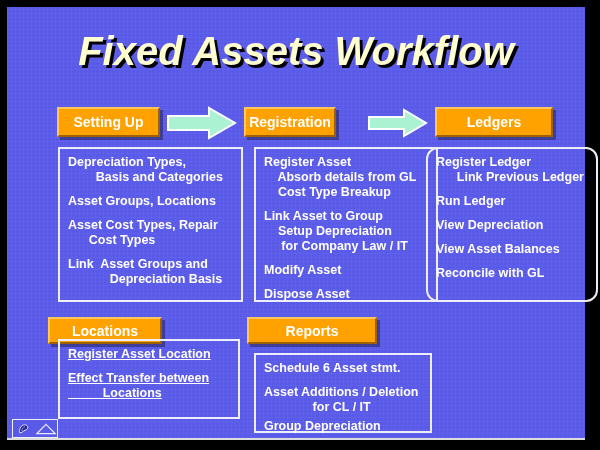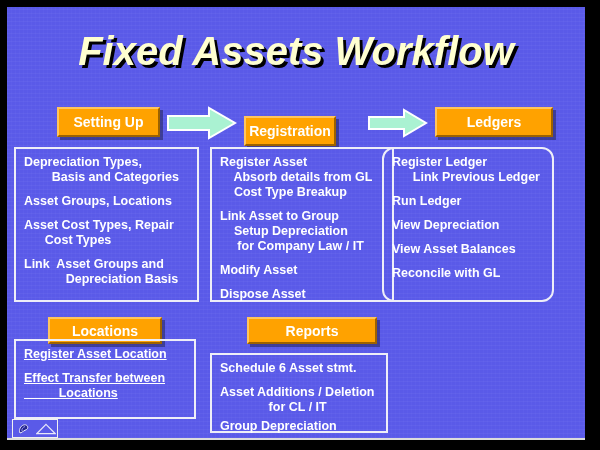--- a/index.html
+++ b/index.html
@@ -29,35 +29,35 @@
     border-bottom:2px solid #9c6200;border-right:2px solid #9c6200;
     box-shadow:3px 3px 0 rgba(25,25,55,0.45);
     color:#fff;font-weight:bold;font-size:14px;
     display:flex;align-items:center;justify-content:center;
     cursor:pointer;
   }
   .arrow{position:absolute;}
   .box{
     position:absolute;border:2px solid #eeeef8;box-sizing:border-box;
     padding:6px 10px 0 8px;color:#fff;font-weight:bold;
-    font-size:12.5px;line-height:15px;
+    font-size:12.5px;line-height:15px;margin-left:44px;
   }
   .box .para{margin-bottom:9px;}
   .box .line{white-space:pre;}
   .show-toolbar{
     position:absolute;left:5px;top:412px;width:46px;height:19px;
     border:1px solid #f0f0f0;background:#5a5ae8;
     display:flex;align-items:center;justify-content:space-around;
     box-sizing:border-box;
   }
   .tool{width:20px;height:15px;display:flex;align-items:center;justify-content:center;cursor:pointer;}
   
   #btn-setting-up{left:50px;top:100px;width:103px;}
   #arrow-1{left:160px;top:99px;}
-  #btn-registration{left:237px;top:109px;width:92px;}
+  #btn-registration{left:237px;top:100px;width:92px;}
   #arrow-2{left:361px;top:101px;}
   #btn-ledgers{left:428px;top:100px;width:118px;}
   #box-setting-up{left:7px;top:140px;width:185px;height:155px;}
   #box-registration{left:203px;top:140px;width:184px;height:155px;}
   #box-ledgers{left:375px;top:140px;width:172px;height:155px;border-radius:12px;}
   #btn-locations{left:41px;top:310px;width:114px;height:27px;}
   #btn-reports{left:240px;top:310px;width:130px;height:27px;}
   #box-locations{left:7px;top:332px;width:182px;height:80px;text-decoration:underline;}
   #box-reports{left:203px;top:346px;width:178px;height:80px;}
 </style>

